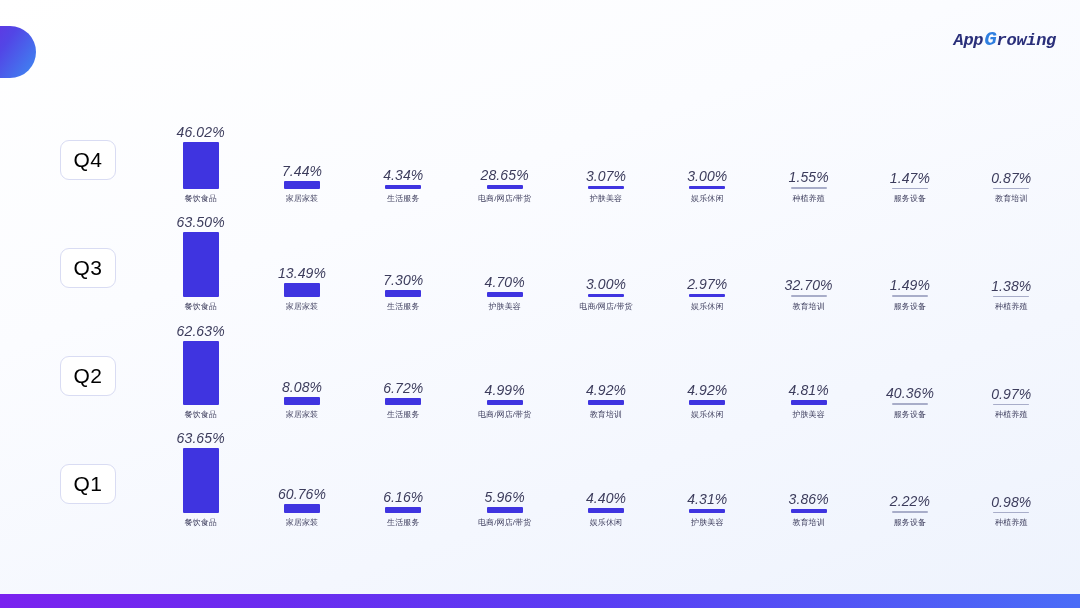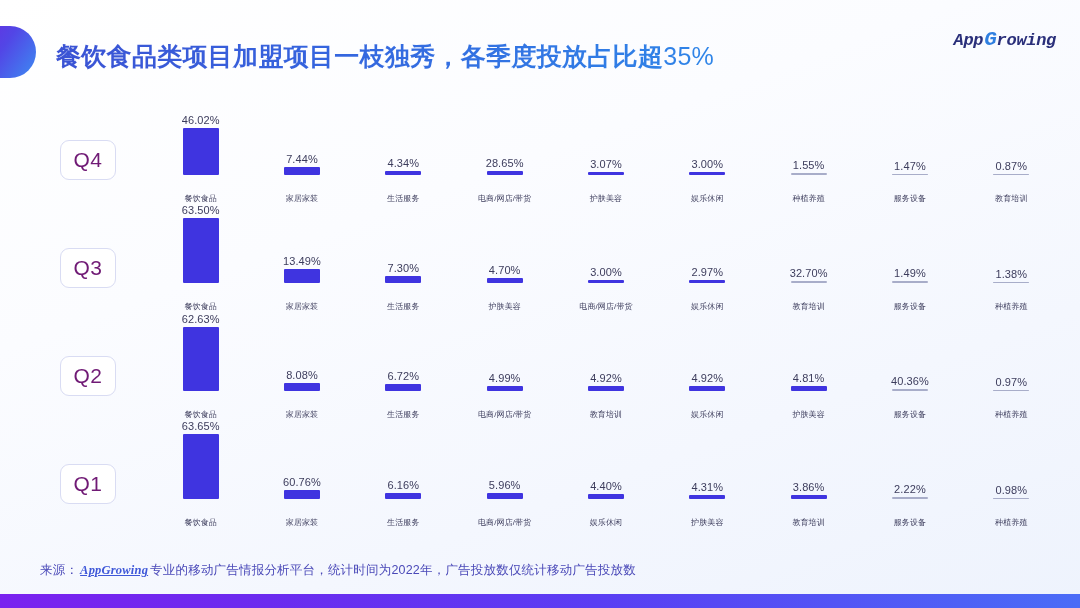--- a/index.html
+++ b/index.html
@@ -98,21 +98,21 @@
     bottom: 24px;
     width: 56px;
     height: 40px;
     border: 1px solid #d9dcf3;
     border-radius: 9px;
     background: #ffffff;
     display: flex;
     align-items: center;
     justify-content: center;
     font-size: 21px;
-    color: #701a75;
+    color: #000000;
     letter-spacing: 0.5px;
     box-sizing: border-box;
   }
 
   .bars {
     position: absolute;
     left: 150px;
     right: 18px;
     bottom: 0;
     height: 108px;
@@ -121,39 +121,40 @@
   }
   .bar-cell {
     flex: 1 1 0;
     height: 100%;
     display: flex;
     flex-direction: column;
     align-items: center;
     justify-content: flex-end;
   }
   .bar-value {
-    font-size: 11px;
+    font-size: 14px;
     color: #3c3c5c;
     margin-bottom: 2px;
     letter-spacing: 0.1px;
     white-space: nowrap;
+    font-style: italic;
   }
   .bar-rect {
     width: 36px;
     background: #3f34e0;
     border-radius: 1px;
     min-height: 1px;
   }
   .bar-cell.faint .bar-rect {
     background: #a8adc9;
   }
   .bar-label {
     font-size: 8px;
     color: #3c3c5c;
-    margin-top: 18px;
+    margin-top: 4px;
     white-space: nowrap;
     letter-spacing: 0.1px;
   }
 
   
   .footer {
     position: absolute;
     left: 0;
     bottom: 22px;
     width: 1080px;
@@ -187,23 +188,20 @@
   }
 </style>
 </head>
 <body>
 
 <div id="slide">
 
   <div class="blob"></div>
 
   <div class="header">
-    <div class="title">
-      <span>餐饮食品类项目加盟项目一枝独秀，各季度投放占比超</span><span class="pct">35%</span>
-    </div>
     <div class="logo">
       <span>App</span>
         <span class="g-mark">G</span>
         <span>rowing</span>
     </div>
   </div>
 
   <div class="rows" id="rows-container">
       <div class="qrow">
         <div class="qbadge">Q4</div>
@@ -400,20 +398,15 @@
           </div>
           <div class="bar-cell faint">
             <div class="bar-value">0.98%</div>
             <div class="bar-rect" style="height: 1.5px;"></div>
             <div class="bar-label">种植养殖</div>
           </div>
         </div>
       </div>
     </div>
 
-  <div class="footer">
-    <div class="source">
-      <span>来源：</span><span class="brand">AppGrowing</span><span>专业的移动广告情报分析平台，统计时间为2022年，广告投放数仅统计移动广告投放数</span>
-    </div>
-  </div>
 
   <div class="bottom-bar"></div>
 </div>
 
 </body></html>

